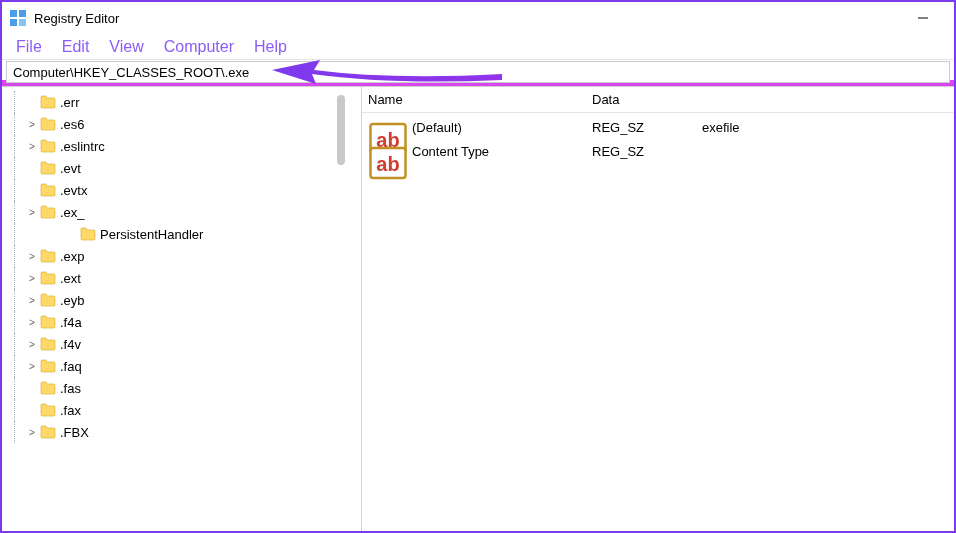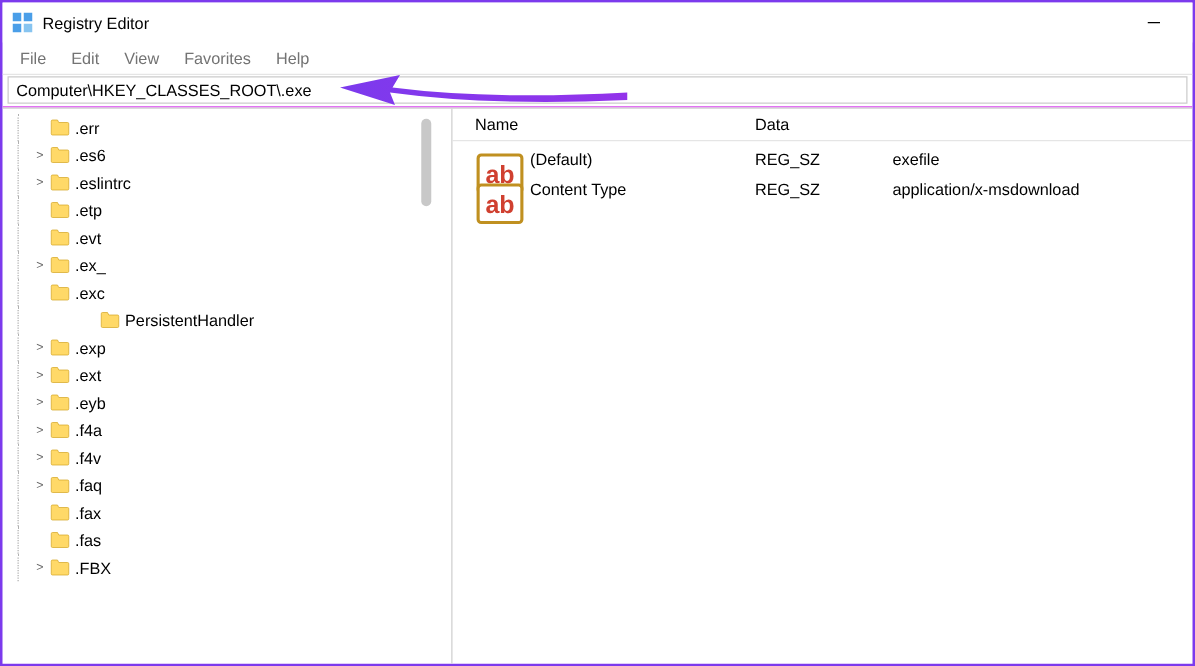--- a/index.html
+++ b/index.html
@@ -5,23 +5,23 @@
     * { margin: 0; padding: 0; box-sizing: border-box; font-family: "Segoe UI", Tahoma, sans-serif; }
     body { width: 956px; height: 533px; border: 2px solid #7c3aed; background: #fff; overflow: hidden; position: relative; }
 
     .titlebar { height: 32px; display: flex; align-items: center; padding: 0 8px; background: #fff; }
     .app-icon { width: 16px; height: 16px; margin-right: 8px; }
     .title-text { font-size: 13px; color: #000; }
     .titlebar-controls { margin-left: auto; display: flex; }
     .ctl-btn { width: 46px; height: 32px; display: flex; align-items: center; justify-content: center; cursor: default; }
 
     .menubar { height: 26px; display: flex; align-items: center; padding: 0 4px; border-bottom: 1px solid #e5e5e5; }
-    .menu-item { padding: 4px 10px; font-size: 13px; color: #737373; cursor: default; }
-
-    .addressbar { height: 26px; padding: 1px 4px; border-bottom: 1px solid #d946ef; }
+    .menu-item { padding: 4px 10px; font-size: 16px; color: #8b5cf6; cursor: default; }
+
+    .addressbar { height: 26px; padding: 1px 4px; border-bottom: 6px solid #d946ef; }
     .addressbar input { width: 100%; height: 22px; border: 1px solid #ccc; padding: 0 6px; font-size: 13px; font-family: inherit; outline: none; }
 
     .content { display: flex; height: calc(533px - 32px - 26px - 26px - 4px); border-top: 1px solid #d0d0d0; }
 
     .tree-pane { width: 360px; border-right: 1px solid #d0d0d0; overflow: hidden; position: relative; }
     .tree-inner { padding: 4px 0; }
     .tree-row { display: flex; align-items: center; height: 22px; font-size: 13px; position: relative; }
     .tree-indent { display: inline-block; }
     .expander { width: 12px; height: 12px; display: inline-flex; align-items: center; justify-content: center; margin-right: 2px; font-size: 10px; color: #666; cursor: default; }
     .folder-icon { width: 16px; height: 14px; margin-right: 4px; flex-shrink: 0; }
@@ -29,21 +29,21 @@
     .tree-row.selected .tree-label { background: #cde6ff; border: 1px dotted #888; padding: 0 2px; }
     .tree-row.highlighted { outline: none; }
     .tree-row.highlighted .folder-icon, .tree-row.highlighted .tree-label { position: relative; z-index: 2; }
     .tree-row .hl-box { position: absolute; border: 4px solid #7c3aed; border-radius: 6px; height: 28px; width: 76px; left: 50px; top: -4px; z-index: 1; }
 
     .vline { border-left: 1px dotted #b0b0b0; display: inline-block; height: 22px; width: 1px; }
 
     .list-pane { flex: 1; overflow: hidden; }
     .list-header { display: flex; height: 26px; border-bottom: 1px solid #e5e5e5; align-items: center; }
     .col-h { font-size: 13px; padding: 0 6px; height: 26px; display: flex; align-items: center; color: #000; border-right: 1px solid transparent; }
-    .col-name { width: 224px; margin-left: 12px; }
+    .col-name { width: 224px; }
     .col-type { width: 110px; }
     .col-data { flex: 1; }
     .list-rows { padding-top: 2px; }
     .list-row { display: flex; align-items: center; height: 24px; font-size: 13px; }
     .cell { padding: 0 6px; display: flex; align-items: center; }
     .reg-icon { width: 40px; height: 16px; margin-right: 4px; flex-shrink: 0; }
 
     .scrollbar-stub { position: absolute; right: 16px; top: 8px; width: 8px; height: 70px; background: #c8c8c8; border-radius: 4px; }
 
     .arrow-annotation { position: absolute; top: 58px; left: 270px; z-index: 10; pointer-events: none; }
@@ -67,21 +67,21 @@
           <line x1="0" y1="5" x2="10" y2="5" stroke="#000" stroke-width="1"></line>
         </svg>
     </div>
   </div>
 </div>
 
 <div class="menubar">
   <span class="menu-item">File</span>
   <span class="menu-item">Edit</span>
   <span class="menu-item">View</span>
-  <span class="menu-item">Favorites</span>
+  <span class="menu-item">Computer</span>
   <span class="menu-item">Help</span>
 </div>
 
 <div class="addressbar">
   <input type="text" value="Computer\HKEY_CLASSES_ROOT\.exe" style="">
 </div>
 
 <div class="content">
   <div class="tree-pane">
     <div class="tree-inner" id="tree-inner">
@@ -112,50 +112,41 @@
             </svg></span>
           <span class="tree-label">.eslintrc</span>
         </div>
         <div class="tree-row">
           <span class="tree-indent" style="width:24px"></span>
           <span class="vline" style="margin-left:12px;position:absolute;"></span>
           <span class="expander"></span>
           <span class="folder-icon"><svg viewBox="0 0 16 14">
               <path d="M1 3 L1 12 Q1 13 2 13 L14 13 Q15 13 15 12 L15 4 Q15 3 14 3 L7 3 L6 1 L2 1 Q1 1 1 2 Z" fill="#ffd968" stroke="#d6a828" stroke-width="0.6"></path>
             </svg></span>
-          <span class="tree-label">.etp</span>
-        </div>
-        <div class="tree-row">
-          <span class="tree-indent" style="width:24px"></span>
-          <span class="vline" style="margin-left:12px;position:absolute;"></span>
-          <span class="expander"></span>
-          <span class="folder-icon"><svg viewBox="0 0 16 14">
-              <path d="M1 3 L1 12 Q1 13 2 13 L14 13 Q15 13 15 12 L15 4 Q15 3 14 3 L7 3 L6 1 L2 1 Q1 1 1 2 Z" fill="#ffd968" stroke="#d6a828" stroke-width="0.6"></path>
-            </svg></span>
           <span class="tree-label">.evt</span>
         </div>
         <div class="tree-row">
           <span class="tree-indent" style="width:24px"></span>
           <span class="vline" style="margin-left:12px;position:absolute;"></span>
+          <span class="expander"></span>
+          <span class="folder-icon"><svg viewBox="0 0 16 14">
+              <path d="M1 3 L1 12 Q1 13 2 13 L14 13 Q15 13 15 12 L15 4 Q15 3 14 3 L7 3 L6 1 L2 1 Q1 1 1 2 Z" fill="#ffd968" stroke="#d6a828" stroke-width="0.6"></path>
+            </svg></span>
+          <span class="tree-label">.evtx</span>
+        </div>
+        <div class="tree-row">
+          <span class="tree-indent" style="width:24px"></span>
+          <span class="vline" style="margin-left:12px;position:absolute;"></span>
           <span class="expander">&gt;</span>
           <span class="folder-icon"><svg viewBox="0 0 16 14">
               <path d="M1 3 L1 12 Q1 13 2 13 L14 13 Q15 13 15 12 L15 4 Q15 3 14 3 L7 3 L6 1 L2 1 Q1 1 1 2 Z" fill="#ffd968" stroke="#d6a828" stroke-width="0.6"></path>
             </svg></span>
           <span class="tree-label">.ex_</span>
         </div>
         <div class="tree-row">
-          <span class="tree-indent" style="width:24px"></span>
-          <span class="vline" style="margin-left:12px;position:absolute;"></span>
-          <span class="expander"></span>
-          <span class="folder-icon"><svg viewBox="0 0 16 14">
-              <path d="M1 3 L1 12 Q1 13 2 13 L14 13 Q15 13 15 12 L15 4 Q15 3 14 3 L7 3 L6 1 L2 1 Q1 1 1 2 Z" fill="#ffd968" stroke="#d6a828" stroke-width="0.6"></path>
-            </svg></span>
-          <span class="tree-label">.exc</span>
-        </div>
-        <div class="tree-row">
           <span class="tree-indent" style="width:44px"></span>
           <span class="vline" style="margin-left:12px;position:absolute;"></span>
           <span class="expander"></span>
           <span style="width:20px;display:inline-block"></span>
           <span class="folder-icon"><svg viewBox="0 0 16 14">
               <path d="M1 3 L1 12 Q1 13 2 13 L14 13 Q15 13 15 12 L15 4 Q15 3 14 3 L7 3 L6 1 L2 1 Q1 1 1 2 Z" fill="#ffd968" stroke="#d6a828" stroke-width="0.6"></path>
             </svg></span>
           <span class="tree-label">PersistentHandler</span>
         </div>
         <div class="tree-row">
@@ -212,30 +203,30 @@
             </svg></span>
           <span class="tree-label">.faq</span>
         </div>
         <div class="tree-row">
           <span class="tree-indent" style="width:24px"></span>
           <span class="vline" style="margin-left:12px;position:absolute;"></span>
           <span class="expander"></span>
           <span class="folder-icon"><svg viewBox="0 0 16 14">
               <path d="M1 3 L1 12 Q1 13 2 13 L14 13 Q15 13 15 12 L15 4 Q15 3 14 3 L7 3 L6 1 L2 1 Q1 1 1 2 Z" fill="#ffd968" stroke="#d6a828" stroke-width="0.6"></path>
             </svg></span>
+          <span class="tree-label">.fas</span>
+        </div>
+        <div class="tree-row">
+          <span class="tree-indent" style="width:24px"></span>
+          <span class="vline" style="margin-left:12px;position:absolute;"></span>
+          <span class="expander"></span>
+          <span class="folder-icon"><svg viewBox="0 0 16 14">
+              <path d="M1 3 L1 12 Q1 13 2 13 L14 13 Q15 13 15 12 L15 4 Q15 3 14 3 L7 3 L6 1 L2 1 Q1 1 1 2 Z" fill="#ffd968" stroke="#d6a828" stroke-width="0.6"></path>
+            </svg></span>
           <span class="tree-label">.fax</span>
-        </div>
-        <div class="tree-row">
-          <span class="tree-indent" style="width:24px"></span>
-          <span class="vline" style="margin-left:12px;position:absolute;"></span>
-          <span class="expander"></span>
-          <span class="folder-icon"><svg viewBox="0 0 16 14">
-              <path d="M1 3 L1 12 Q1 13 2 13 L14 13 Q15 13 15 12 L15 4 Q15 3 14 3 L7 3 L6 1 L2 1 Q1 1 1 2 Z" fill="#ffd968" stroke="#d6a828" stroke-width="0.6"></path>
-            </svg></span>
-          <span class="tree-label">.fas</span>
         </div>
         <div class="tree-row">
           <span class="tree-indent" style="width:24px"></span>
           <span class="vline" style="margin-left:12px;position:absolute;"></span>
           <span class="expander">&gt;</span>
           <span class="folder-icon"><svg viewBox="0 0 16 14">
               <path d="M1 3 L1 12 Q1 13 2 13 L14 13 Q15 13 15 12 L15 4 Q15 3 14 3 L7 3 L6 1 L2 1 Q1 1 1 2 Z" fill="#ffd968" stroke="#d6a828" stroke-width="0.6"></path>
             </svg></span>
           <span class="tree-label">.FBX</span>
         </div>
@@ -261,21 +252,20 @@
         </div>
         <div class="list-row">
           <div class="cell col-name">
             <span class="reg-icon"><svg viewBox="0 0 16 16">
                 <rect x="1" y="2" width="14" height="12" rx="1" fill="#fff" stroke="#c09020" stroke-width="1"></rect>
                 <text x="8" y="11" font-size="8" text-anchor="middle" fill="#d04030" font-weight="bold" font-family="Arial">ab</text>
               </svg></span>
             <span>Content Type</span>
           </div>
           <div class="cell col-type">REG_SZ</div>
-          <div class="cell col-data">application/x-msdownload</div>
         </div>
       </div>
   </div>
 </div>
 
 <div class="arrow-annotation">
   <svg width="230" height="30" viewBox="0 0 230 30">
     <defs>
       <linearGradient id="ag" x1="0" y1="0" x2="1" y2="0">
           <stop offset="0" stop-color="#7c3aed"></stop>

